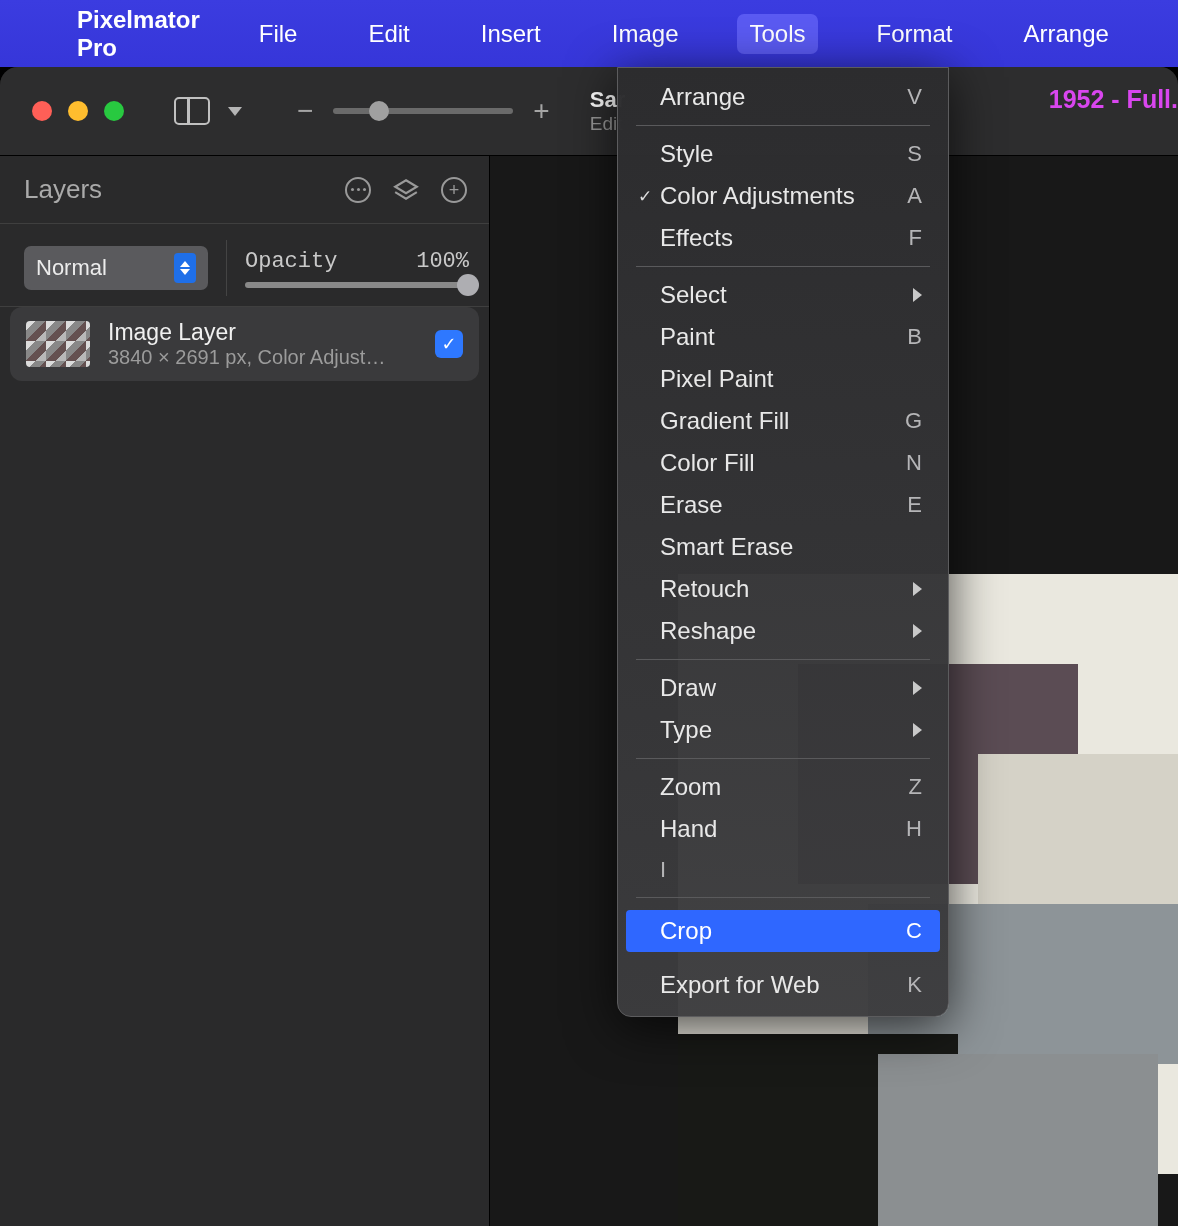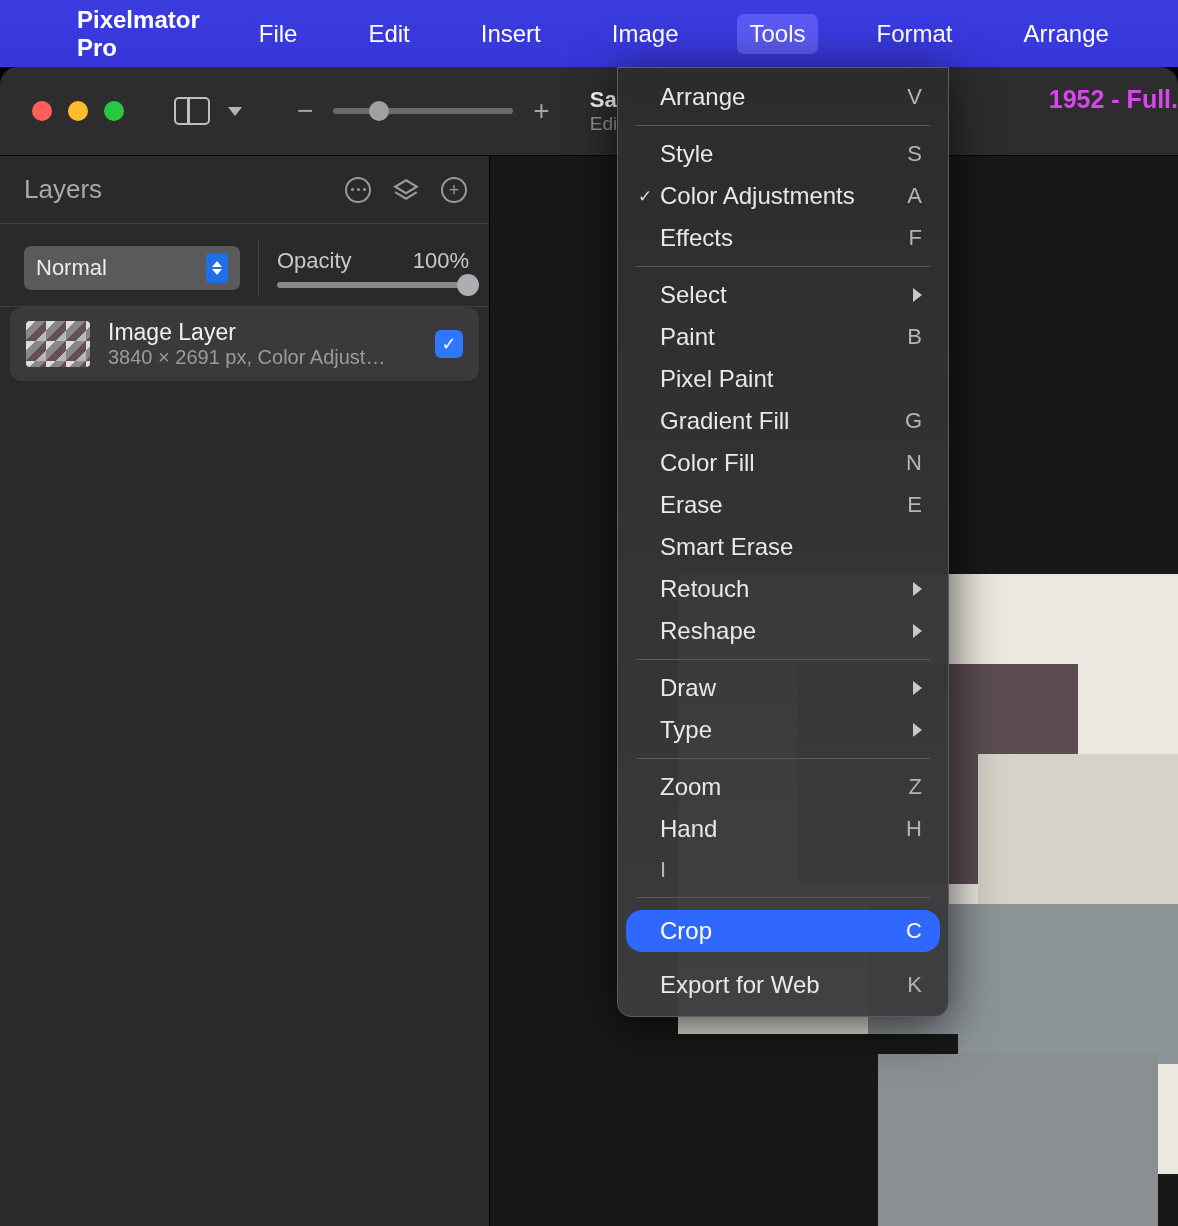--- a/index.html
+++ b/index.html
@@ -124,31 +124,31 @@
     }
     .blend-select {
       background: #5a5a5d;
       border-radius: 7px;
       padding: 7px 12px;
       color: #ececec;
       font-size: 22px;
       display: flex;
       align-items: center;
       gap: 60px;
-      width: 216px;
+      width: 184px;
       justify-content: space-between;
     }
     .blend-stepper {
       width: 22px; height: 30px; background: #1f6fe8; border-radius: 4px;
       display:flex; flex-direction:column; align-items:center; justify-content:center; gap:2px;
     }
     .tri-up { width:0;height:0;border-left:5px solid transparent;border-right:5px solid transparent;border-bottom:6px solid #fff; }
     .tri-down { width:0;height:0;border-left:5px solid transparent;border-right:5px solid transparent;border-top:6px solid #fff; }
     .divider-v { width:1px; height: 56px; background:#444; margin: 0 6px; }
-    .opacity-block { display:flex; flex-direction:column; gap:8px; flex:1; }
+    .opacity-block { display:flex; flex-direction:column; gap:8px; flex:1;font-family:Liberation Mono, monospace; }
     .opacity-labelrow { display:flex; justify-content: space-between; font-size:22px; }
     .opacity-label { color: #c9c9c9; }
     .opacity-value { color: #c9c9c9; }
     .opacity-slider { height:6px; background:#898989; border-radius:3px; position:relative; }
     .opacity-slider-thumb { position:absolute; right:-10px; top:-8px; width:22px;height:22px;border-radius:50%;background:#aeaeb2; }
 
     .layer-row {
       margin: 0 10px; padding: 12px 16px; background: #3a3a3c; border-radius: 12px;
       display:flex; align-items:center; gap:18px;
     }
@@ -196,21 +196,21 @@
       display:flex; align-items:center; padding: 7px 26px 7px 20px;
       cursor:default;
     }
     .menu-row .check { width: 22px; font-size:17px; color:#ddd; }
     .menu-row .label { flex:1; }
     .menu-row .shortcut { color:#b5b5b7; font-size:22px; }
     .menu-row .submenu-arrow {
       width:0;height:0;border-top:7px solid transparent;border-bottom:7px solid transparent;border-left:9px solid #c9c9c9;
     }
     .menu-row.highlight {
-      background:#2f67ff; color:#fff; border-radius:16px; margin: 12px 8px; padding:7px 18px 7px 12px;
+      background:#2f67ff; color:#fff; border-radius:4px; margin: 12px 8px; padding:7px 18px 7px 12px;
     }
     .menu-row.highlight .shortcut { color:#fff; }
     .menu-row.highlight .check { width:22px; }
   </style>
 </head>
 <body>
 
 <div class="menubar">
   <span class="apple-logo"></span>
   <span class="app-name">Pixelmator Pro</span>

